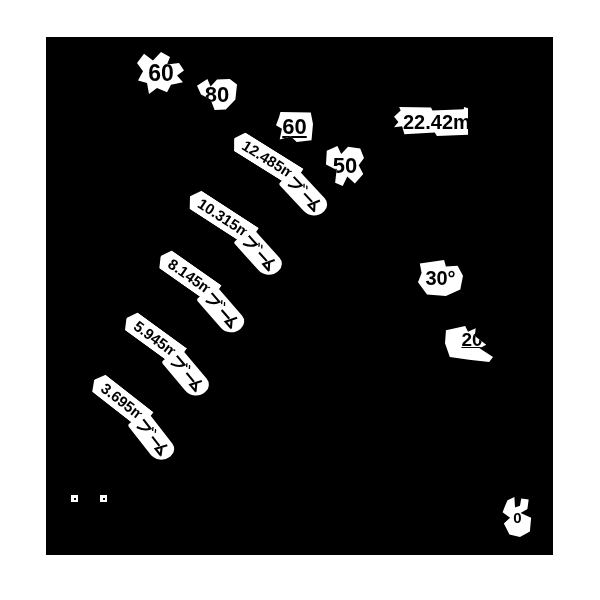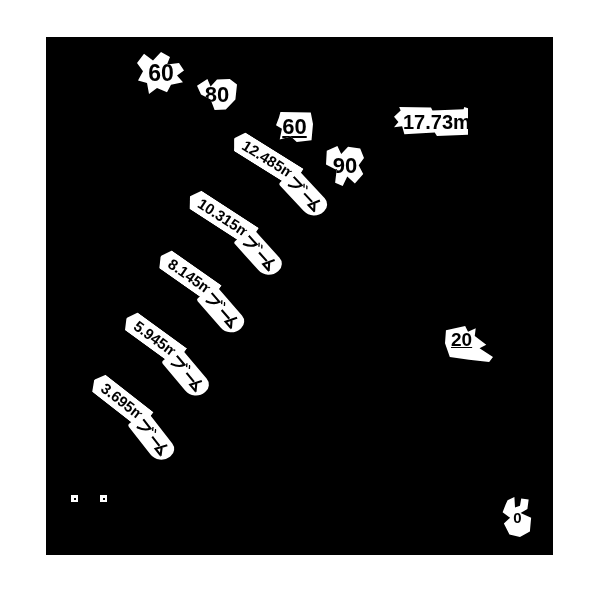--- a/index.html
+++ b/index.html
@@ -18,21 +18,21 @@
     clip-path:polygon(2% 26%,16% 4%,34% 20%,50% 0%,68% 12%,62% 30%,86% 26%,96% 44%,82% 56%,94% 72%,70% 78%,62% 96%,42% 86%,26% 100%,22% 74%,4% 68%,14% 46%);}
   .a70{left:197px;top:79px;width:40px;height:31px;font-size:22px;
     clip-path:polygon(0% 22%,26% 0%,34% 24%,50% 2%,82% 0%,100% 18%,96% 66%,72% 98%,44% 100%,34% 66%,10% 50%);}
   .a60{left:276px;top:112px;width:37px;height:30px;font-size:22px;
     clip-path:polygon(12% 0%,94% 2%,100% 40%,96% 94%,56% 100%,40% 82%,10% 92%,16% 56%,0% 44%,8% 18%);text-decoration:underline;}
   .a50{left:326px;top:146px;width:38px;height:40px;font-size:22px;
     clip-path:polygon(2% 12%,30% 0%,40% 20%,58% 2%,90% 6%,100% 30%,86% 48%,98% 70%,76% 94%,56% 76%,44% 100%,24% 92%,28% 60%,0% 46%);}
   .a30{left:418px;top:260px;width:45px;height:36px;font-size:20px;
     clip-path:polygon(4% 10%,58% 0%,62% 18%,88% 16%,100% 44%,94% 82%,62% 100%,20% 96%,0% 62%,8% 36%);}
   .a20{left:445px;top:326px;width:48px;height:36px;font-size:19px;
-    align-items:flex-start;justify-content:flex-start;padding:4px 0 0 6px;box-sizing:border-box;
+    align-items:flex-start;justify-content:center;padding:4px 0 0 6px;box-sizing:border-box;
     clip-path:polygon(2% 12%,42% 0%,48% 16%,64% 6%,62% 28%,86% 52%,72% 62%,100% 86%,92% 100%,50% 94%,10% 86%,0% 48%);text-decoration:underline;}
   .a0{left:502px;top:497px;width:31px;height:40px;font-size:15px;
     clip-path:polygon(18% 8%,40% 0%,42% 26%,58% 22%,62% 4%,86% 6%,82% 30%,60% 40%,94% 52%,90% 86%,58% 100%,24% 94%,6% 66%,26% 52%,2% 38%,12% 18%);}
   .radius{left:394px;top:107px;width:74px;height:29px;font-size:20px;
     justify-content:flex-start;padding-left:9px;box-sizing:border-box;
     clip-path:polygon(0% 34%,9% 12%,7% 0%,50% 2%,52% 12%,94% 8%,95% 0%,100% 4%,100% 96%,58% 100%,55% 88%,14% 94%,11% 66%,0% 70%,6% 52%);}
   
   .boom{position:absolute;display:flex;align-items:flex-start;transform-origin:0 0;}
   .boom .num{
     background:#ffffff;color:#000000;font-size:15px;font-weight:bold;line-height:1;
@@ -59,31 +59,34 @@
   <div class="blob a80">
     <span>60</span>
   </div>
   <div class="blob a70">
     <span>80</span>
   </div>
   <div class="blob a60">
     <span>60</span>
   </div>
   <div class="blob a50">
-    <span>90</span>
+    <span>50</span>
+  </div>
+  <div class="blob a30">
+    <span>30°</span>
   </div>
   <div class="blob a20">
     <span>20</span>
   </div>
   <div class="blob a0">
     <span>0</span>
   </div>
 
   <div class="blob radius">
-    <span>17.73m</span>
+    <span>22.42m</span>
   </div>
 
   <div class="boom" style="left:240px;top:129px;transform:rotate(32deg);">
     <span class="num">12.485m</span>
     <span class="suffix" style="transform:translate(-2px,3px) rotate(15deg);">
 
       <svg class="kana" viewBox="0 0 44 16" width="40" height="15">
         <path d="M1 4.2 H13 Q11.5 10.5 3.5 14.5"></path>
         <path class="thin" d="M14 1.5 L16 3.5 M17.5 0.5 L19.5 2.5"></path>
         <path d="M22.5 8.2 H33"></path>

